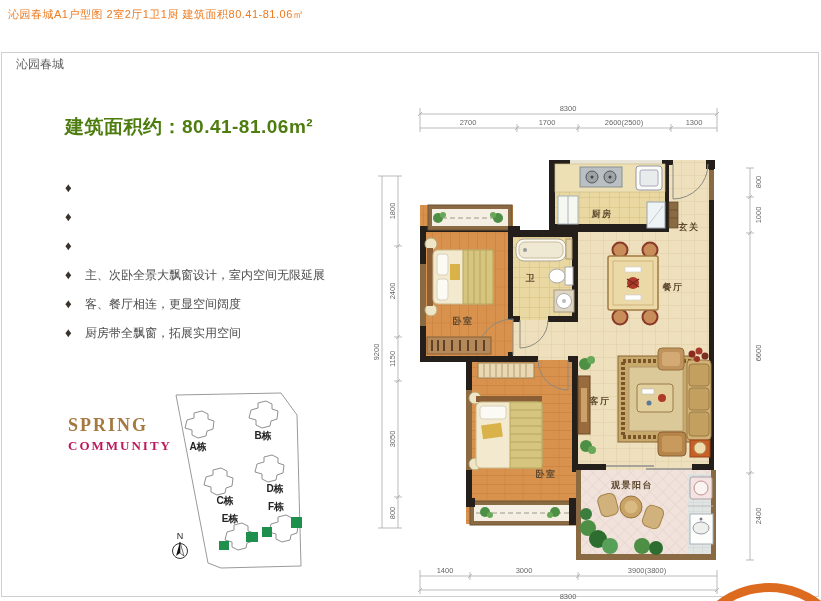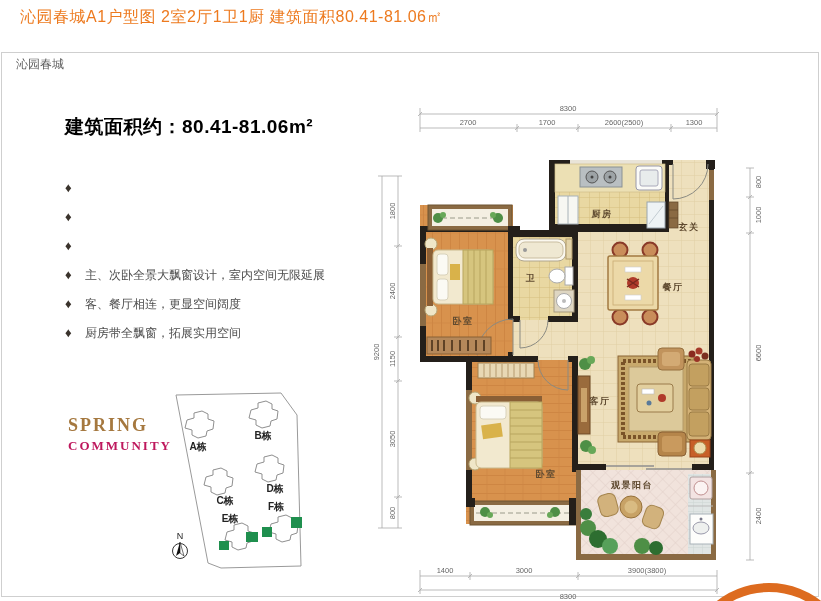--- a/index.html
+++ b/index.html
@@ -1,24 +1,24 @@
 <!DOCTYPE html>
 <html><head>
 <meta charset="utf-8">
 <style>
   * { margin:0; padding:0; box-sizing:border-box; }
   html,body { width:821px; height:601px; overflow:hidden; background:#fff;
     font-family:"Liberation Sans","DejaVu Sans",sans-serif; }
-  .page-title { position:absolute; left:20px; top:7px; font-size:16px; font-weight:500;
+  .page-title { position:absolute; left:8px; top:7px; font-size:11px; font-weight:500;
     color:#ed7a1f; letter-spacing:0.5px; }
   .panel-box { position:absolute; left:1px; top:52px; width:818px; height:545px;
     border:1px solid #cfcfcf; background:#fff; }
   .panel-tab { position:absolute; left:16px; top:56px; font-size:12px; color:#5a5a5a; }
   .info-panel { position:absolute; left:65px; top:114px; width:310px; }
-  .area-heading { font-size:19px; font-weight:bold; color:#000000; margin-bottom:42px;
+  .area-heading { font-size:19px; font-weight:bold; color:#4d7c0f; margin-bottom:42px;
     letter-spacing:0.5px; }
   .feature-list { list-style:none; }
   .feature-list li { display:flex; align-items:center; margin-bottom:17px;
     font-size:12px; color:#4d4d4d; line-height:12px; }
   .bullet-icon { width:20px; font-size:13px; color:#3a332c; flex:0 0 20px; }
   .brand-1 { position:absolute; left:68px; top:415px; font-family:"Liberation Serif","DejaVu Serif",serif;
     font-weight:bold; font-size:18px; letter-spacing:2px; color:#a5783f; }
   .brand-2 { position:absolute; left:68px; top:438px; font-family:"Liberation Serif","DejaVu Serif",serif;
     font-weight:bold; font-size:13px; letter-spacing:2px; color:#be185d; }
   .site-svg { position:absolute; left:163px; top:386px; }

